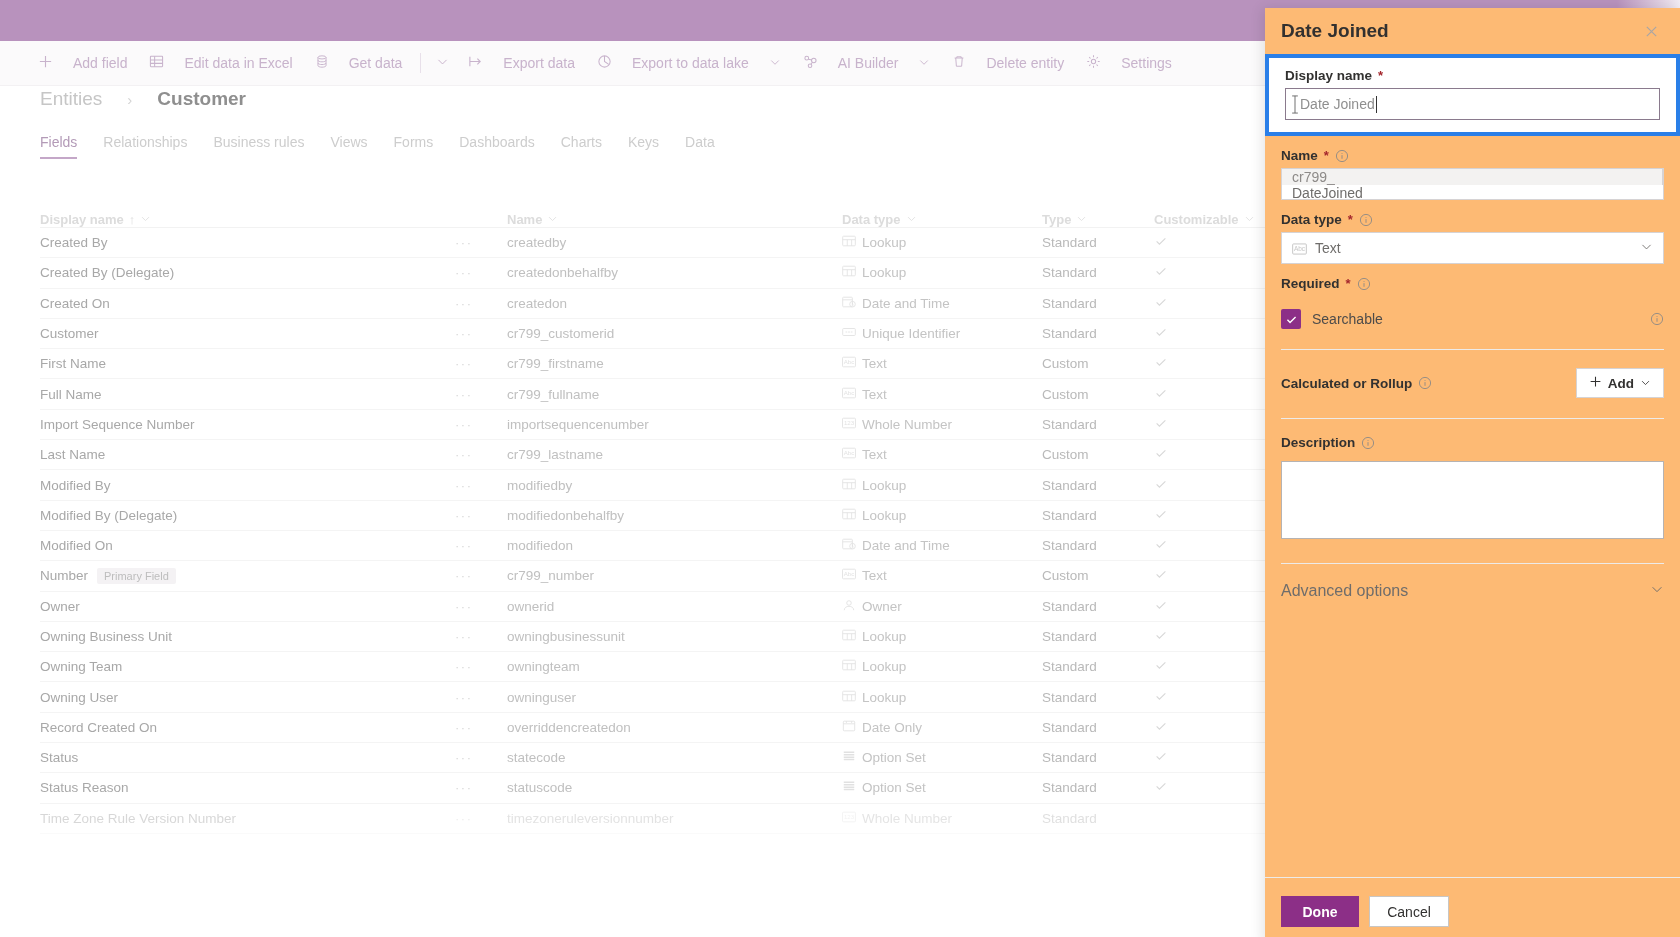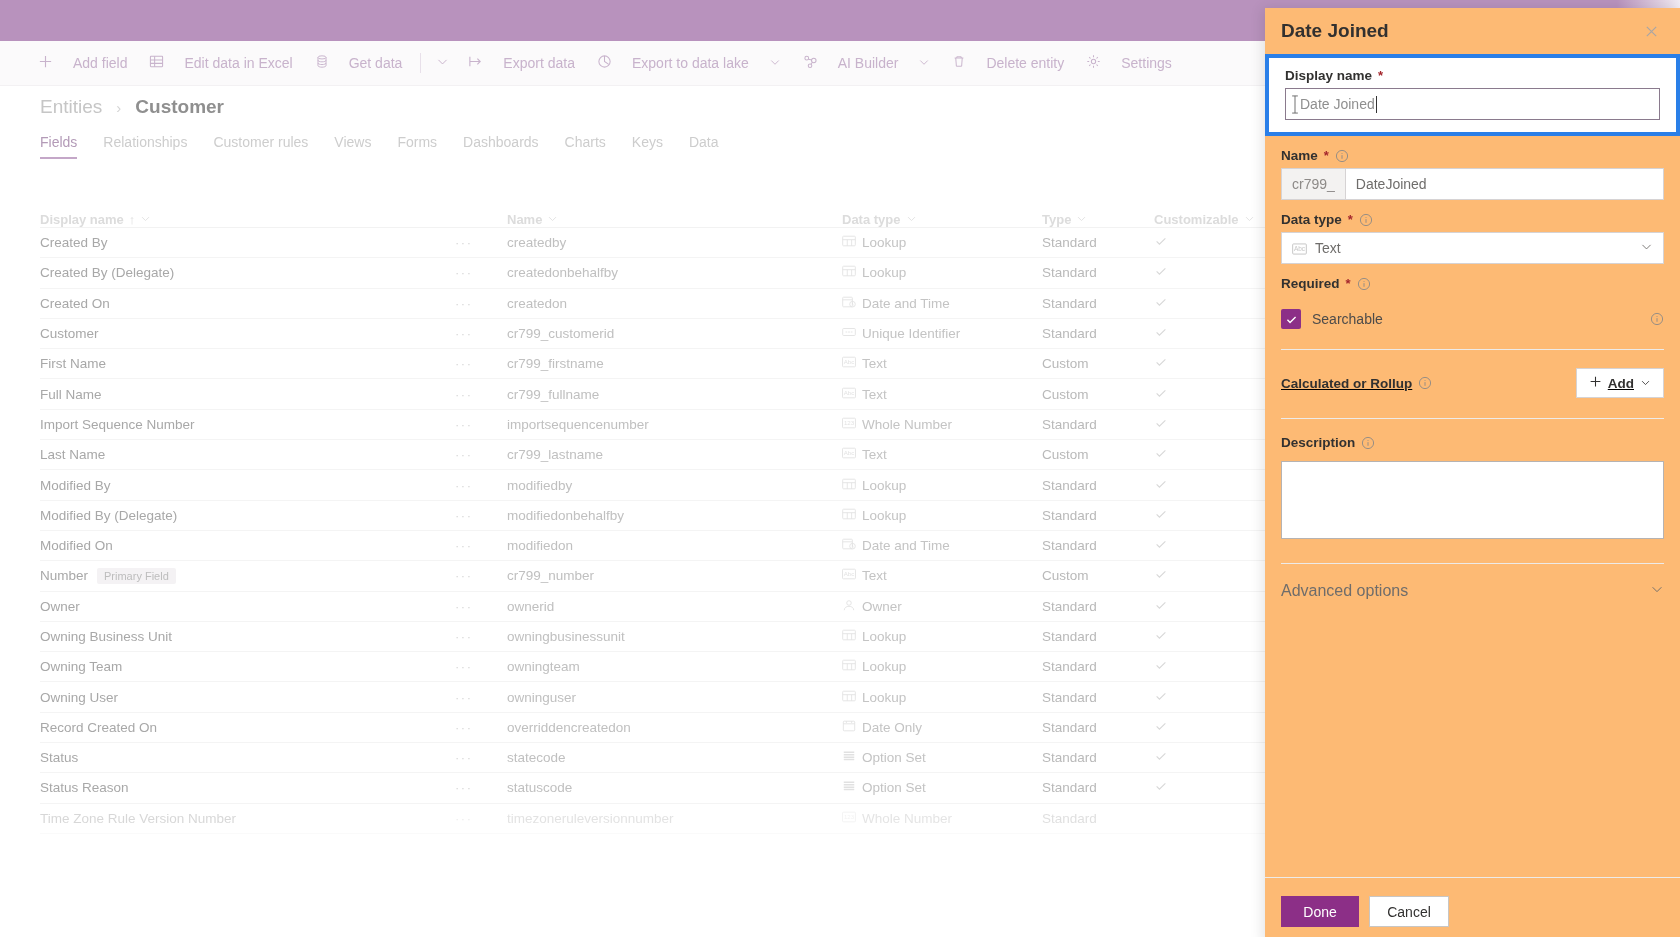--- a/index.html
+++ b/index.html
@@ -35,22 +35,22 @@
     padding: 6px 10px; font-size: 14px; color: #c8b3cc;
     white-space: nowrap; cursor: default;
   }
   .cmd svg { flex: 0 0 auto; }
   .cmd-chev { padding: 6px 7px; color: #c8b3cc; display:flex; align-items:center; }
   .cmd-sep { width: 1px; height: 20px; background: #e8e0ea; margin: 0 6px; }
 
   
   .content { position: absolute; top: 86px; left: 0; width: 1680px; height: 851px; background: #fff; }
   .breadcrumb {
-    position: absolute; top: 10px; left: 40px;
-    display: flex; align-items: center; gap: 14px; font-size: 19px;
+    position: absolute; top: 2px; left: 40px;
+    display: flex; align-items: center; gap: 25px; font-size: 19px;
   }
   .bc-root { color: #c6c6c6; }
   .bc-sep { color: #d4d4d4; font-size: 15px; }
   .bc-cur { color: #8f8f8f; font-weight: bold; }
 
   .tabs {
     position: absolute; top: 48px; left: 40px; display: flex; gap: 26px;
     font-size: 14px;
   }
   .tab { color: #cdcdcd; padding-bottom: 7px; cursor: default; white-space: nowrap; }
@@ -135,20 +135,21 @@
   }
   .caret {
     display: inline-block; width: 1px; height: 17px; background: #333;
     margin-left: 1px; vertical-align: middle;
   }
 
   .fld { margin-top: 12px; }
   .name-wrap {
     display: flex; height: 32px; border: 1px solid #d6d3d4; background: #fff;
     font-size: 14px;
+    flex-direction: column;
   }
   .name-prefix {
     background: #f3f2f1; border-right: 1px solid #d6d3d4; color: #8d8a88;
     display: flex; align-items: center; padding: 0 10px; flex: 0 0 auto;
   }
   .name-val { display: flex; align-items: center; padding: 0 10px; color: #6f6d6b; }
 
   .sel {
     width: 100%; height: 32px; border: 1px solid #d6d3d4; background: #fff;
     display: flex; align-items: center; padding: 0 10px; font-size: 14px;
@@ -164,21 +165,20 @@
     cursor: pointer; flex: 0 0 auto;
   }
   .cblabel { font-size: 14px; color: #4d4b4a; }
   .cb-info { margin-left: auto; color: #8a8886; display: flex; }
 
   .divider { height: 1px; background: #edebe9; margin: 20px 0 0 0; }
 
   .rollup-row {
     display: flex; align-items: center; justify-content: space-between;
     margin-top: 18px;
-    text-decoration: underline;
   }
   .rollup-label {
     font-size: 13.5px; color: #323130; font-weight: bold;
     display: flex; align-items: center; gap: 6px;
   }
   .add-btn {
     display: flex; align-items: center; gap: 6px; height: 30px;
     border: 1px solid #d6d3d4; background: #fff; padding: 0 12px;
     font-size: 13.5px; color: #323130; font-weight: bold; cursor: pointer;
   }
@@ -192,21 +192,21 @@
     display: flex; align-items: center; justify-content: space-between;
     margin-top: 18px; font-size: 16px; color: #6f6d6b; cursor: pointer;
   }
 
   .panel-foot {
     flex: 0 0 auto; height: 68px; border-top: 1px solid #edebe9;
     display: flex; align-items: center; gap: 10px; padding: 0 16px;
   }
   .btn-primary {
     background: #8c2f87; color: #fff; border: 1px solid #8c2f87;
-    height: 31px; min-width: 78px; font-size: 14px; font-weight: normal;
+    height: 31px; min-width: 78px; font-size: 14px; font-weight: bold;
     display: flex; align-items: center; justify-content: center; cursor: pointer;
   }
   .btn-default {
     background: #fff; color: #323130; border: 1px solid #c8c6c4;
     height: 31px; min-width: 80px; font-size: 14px;
     display: flex; align-items: center; justify-content: center; cursor: pointer;
   }
 </style>
 </head>
 <body>
@@ -325,21 +325,21 @@
   <div class="content">
     <div class="breadcrumb">
       <span class="bc-root">Entities</span>
       <span class="bc-sep">›</span>
       <span class="bc-cur">Customer</span>
     </div>
 
     <div class="tabs" id="tabs">
         <div class="tab active">Fields</div>
         <div class="tab">Relationships</div>
-        <div class="tab">Customer rules</div>
+        <div class="tab">Business rules</div>
         <div class="tab">Views</div>
         <div class="tab">Forms</div>
         <div class="tab">Dashboards</div>
         <div class="tab">Charts</div>
         <div class="tab">Keys</div>
         <div class="tab">Data</div>
       </div>
 
     <div class="tbl">
       <div class="thead">

